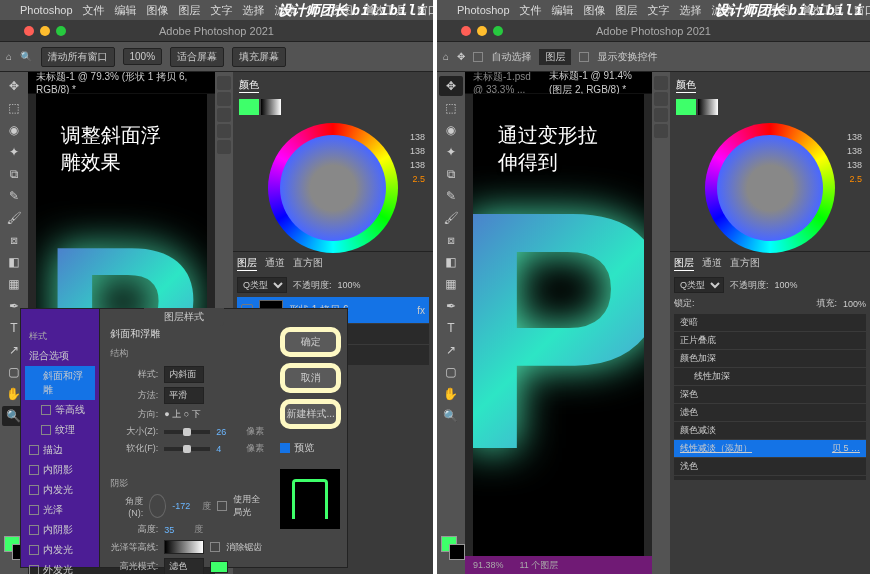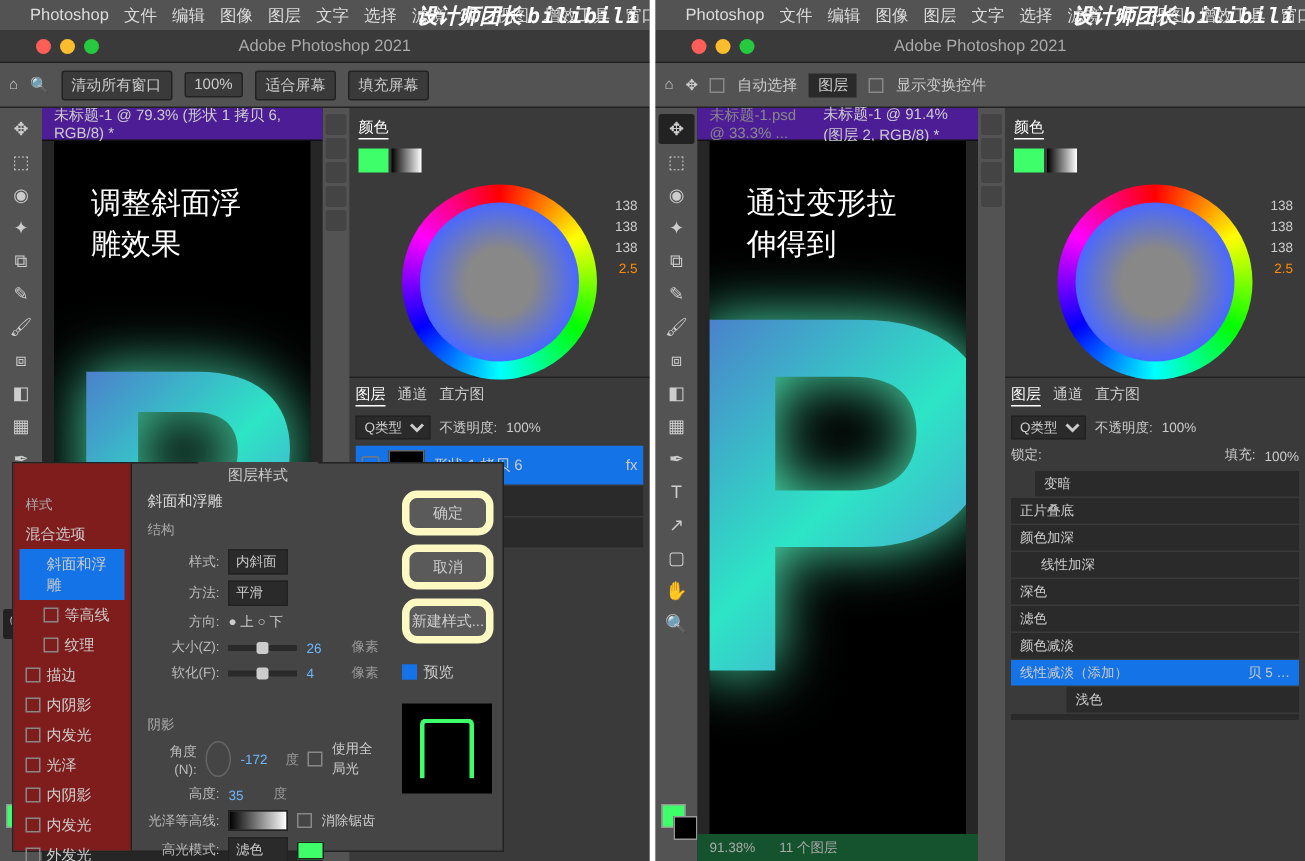--- a/index.html
+++ b/index.html
@@ -15,44 +15,44 @@
 .menubar span{white-space:nowrap}
 .watermark{position:absolute;right:6px;top:2px;color:#fff;font-size:14px;font-weight:bold;font-style:italic;z-index:5}
 .bili{font-family:monospace;letter-spacing:1px}
 .options-bar{height:30px;background:#535353;border-bottom:1px solid #222;display:flex;align-items:center;padding:0 6px;gap:8px;font-size:10px}
 .opt-btn{background:#3a3a3a;padding:2px 6px;border-radius:2px;border:1px solid #222}
 .workspace{position:absolute;top:72px;bottom:0;left:0;right:0;display:flex}
 .toolbar{width:28px;background:#535353;display:flex;flex-direction:column;padding:4px 0;gap:2px}
 .tool{width:24px;height:20px;margin:0 auto;display:flex;align-items:center;justify-content:center;color:#ccc;font-size:12px;border-radius:2px}
 .tool.active{background:#222}
 .canvas-area{flex:1;background:#262626;position:relative}
-.doc-tab{height:22px;background:#4c1d95;border-bottom:1px solid #111;display:flex;align-items:center;padding:0 8px;font-size:10px;color:#ccc}
+.doc-tab{height:22px;background:#000000;border-bottom:1px solid #111;display:flex;align-items:center;padding:0 8px;font-size:10px;color:#ccc}
 .canvas{position:absolute;top:22px;left:8px;right:8px;bottom:8px;background:#000;display:flex;align-items:center;justify-content:center;overflow:hidden}
 .overlay-text{position:absolute;top:50px;left:45%;transform:translateX(-50%);color:#fff;font-size:20px;z-index:10;text-shadow:0 0 4px #000}
 .p-shape{font-size:240px;font-weight:900;background:linear-gradient(135deg,#5a4fcf,#2de5c5,#6b5ae5);background-clip:text;-webkit-background-clip:text;color:transparent;position:relative;filter:drop-shadow(0 0 20px #4deab5)}
 .p2{font-size:340px}
 .right-panels{width:200px;background:#535353;display:flex;flex-direction:column}
 .color-panel{height:180px;background:#3a3a3a;border-bottom:1px solid #222;padding:6px;position:relative}
 .panel-tabs{display:flex;gap:8px;font-size:10px;margin-bottom:6px}
 .panel-tabs .active{color:#fff;border-bottom:1px solid #fff}
 .swatches{display:flex;gap:2px;margin-bottom:4px}
 .sw{width:20px;height:16px}
 .color-wheel{width:130px;height:130px;border-radius:50%;margin:8px auto 0;background:conic-gradient(red,yellow,lime,cyan,blue,magenta,red);position:relative}
 .color-wheel::after{content:"";position:absolute;inset:12px;border-radius:50%;background:radial-gradient(circle,#888 30%,#4a68ff 70%)}
 .hue-vals{position:absolute;right:8px;top:60px;font-size:9px;display:flex;flex-direction:column;gap:4px;align-items:flex-end}
 .hue-vals span{color:#ccc}
 .hue-vals .accent{color:#ff8c00}
 .layers-panel{flex:1;background:#3a3a3a;padding:4px;overflow:hidden;font-size:10px}
 .layer-row{display:flex;align-items:center;padding:3px 4px;gap:6px;background:#2a2a2a;margin-bottom:1px}
 .layer-row.sel{background:#1473e6}
 .eye{width:12px;height:12px;border:1px solid #777;border-radius:2px}
 .thumb{width:24px;height:20px;background:#000;border:1px solid #666}
-.dialog{position:absolute;left:8px;bottom:6px;width:328px;height:260px;background:#454545;border:1px solid #222;z-index:20;display:flex;font-size:10px}
+.dialog{position:absolute;left:20px;bottom:6px;width:328px;height:260px;background:#454545;border:1px solid #222;z-index:20;display:flex;font-size:10px}
 .dlg-title{position:absolute;top:-1px;left:50%;transform:translateX(-50%);background:#454545;padding:2px 20px;border-radius:0 0 4px 4px}
-.dlg-left{width:90px;background:#7f1d1d;padding:18px 4px 4px;border-right:1px solid #222}
+.dlg-left{width:90px;background:#4c1d95;padding:18px 4px 4px;border-right:1px solid #222}
 .style-item{padding:3px 4px;display:flex;align-items:center;gap:4px}
 .style-item.hdr{color:#aaa;font-size:9px}
 .style-item.active{background:#1473e6}
 .chk{width:10px;height:10px;border:1px solid #888;display:inline-block;flex-shrink:0}
 .chk.on{background:#1473e6;border-color:#1473e6}
 .dlg-mid{flex:1;padding:18px 10px 4px}
 .dlg-mid h4{font-size:10px;margin-bottom:6px;font-weight:normal;color:#ddd}
 .form-row{display:flex;align-items:center;gap:6px;margin-bottom:4px;font-size:9px}
 .form-row label{width:48px;text-align:right;color:#bbb}
 .form-row .field{background:#2a2a2a;padding:1px 4px;min-width:40px;border:1px solid #222}
@@ -64,21 +64,21 @@
 .dlg-btn{background:#5a5a5a;border:5px solid #fef9c3;border-radius:10px;padding:3px 0;text-align:center;font-size:10px}
 .preview-box{width:60px;height:60px;background:#000;margin-top:8px;display:flex;align-items:center;justify-content:center}
 .preview-box .shape{width:36px;height:40px;border:3px solid #3eff6a;border-bottom:none;border-radius:4px 4px 0 0}
 .green-sw{width:18px;height:12px;background:#3eff6a;display:inline-block;border:1px solid #222}
 .small-toolbar{width:18px;background:#535353;display:flex;flex-direction:column;gap:2px;padding:4px 0}
 .stool{width:14px;height:14px;margin:0 auto;background:#444;border-radius:2px}
 .fill-stroke{margin-top:auto;padding:4px;position:relative;height:36px}
 .fg{width:16px;height:16px;background:#3eff6a;border:1px solid #999;position:absolute;top:2px;left:4px}
 .bg{width:16px;height:16px;background:#000;border:1px solid #999;position:absolute;top:10px;left:12px}
 .fg2{background:#3eff6a}
-.status-bar{position:absolute;bottom:0;left:0;right:0;height:18px;background:#14532d;display:flex;align-items:center;padding:0 8px;font-size:9px;color:#aaa;gap:16px}
+.status-bar{position:absolute;bottom:0;left:0;right:0;height:18px;background:#701a75;display:flex;align-items:center;padding:0 8px;font-size:9px;color:#aaa;gap:16px}
 .layer-list{max-height:200px;overflow:hidden}
 .layer-controls{display:flex;gap:6px;margin-bottom:4px;align-items:center;font-size:9px}
 .layer-controls select{background:#2a2a2a;border:1px solid #222;color:#ccc;font-size:9px;padding:1px}
 </style>
 </head>
 <body>
 
 <div class="panel">
   <div class="menubar">
     <span class="apple"></span>
@@ -427,46 +427,46 @@
           <select><option>Q类型</option></select>
           <span>不透明度:</span>
             <span>100%</span>
         </div>
         <div class="layer-controls">
           <span>锁定:</span>
           <span style="margin-left:auto">填充:</span>
             <span>100%</span>
         </div>
         <div class="layer-list" id="blend-list">
-            <div class="layer-row" style="padding: 2px 6px; font-size: 9px; margin-left: 16px;">
+            <div class="layer-row" style="padding: 2px 6px; font-size: 9px;">
               <span>变暗</span>
             </div>
             <div class="layer-row" style="padding: 2px 6px; font-size: 9px;">
               <span>正片叠底</span>
             </div>
             <div class="layer-row" style="padding: 2px 6px; font-size: 9px;">
               <span>颜色加深</span>
             </div>
             <div class="layer-row" style="padding: 2px 20px; font-size: 9px;">
               <span>线性加深</span>
             </div>
             <div class="layer-row" style="padding: 2px 6px; font-size: 9px;">
               <span>深色</span>
             </div>
             <div class="layer-row" style="padding: 2px 6px; font-size: 9px;">
               <span>滤色</span>
             </div>
             <div class="layer-row" style="padding: 2px 6px; font-size: 9px;">
               <span>颜色减淡</span>
             </div>
-            <div class="layer-row sel" style="padding: 2px 6px; font-size: 9px;">
+            <div class="layer-row sel" style="padding: 2px 6px; font-size: 9px; text-decoration: underline;">
               <span>线性减淡（添加）</span>
               <span style="margin-left:auto;color:#ccc">贝 5 …</span>
             </div>
-            <div class="layer-row" style="padding: 2px 6px; font-size: 9px; margin-left: 37px;">
+            <div class="layer-row" style="padding: 2px 6px; font-size: 9px;">
               <span>浅色</span>
             </div>
             <div class="layer-row" style="padding: 2px 6px; font-size: 9px;"></div>
           </div>
       </div>
     </div>
   </div>
 </div>
 
 </body></html>

